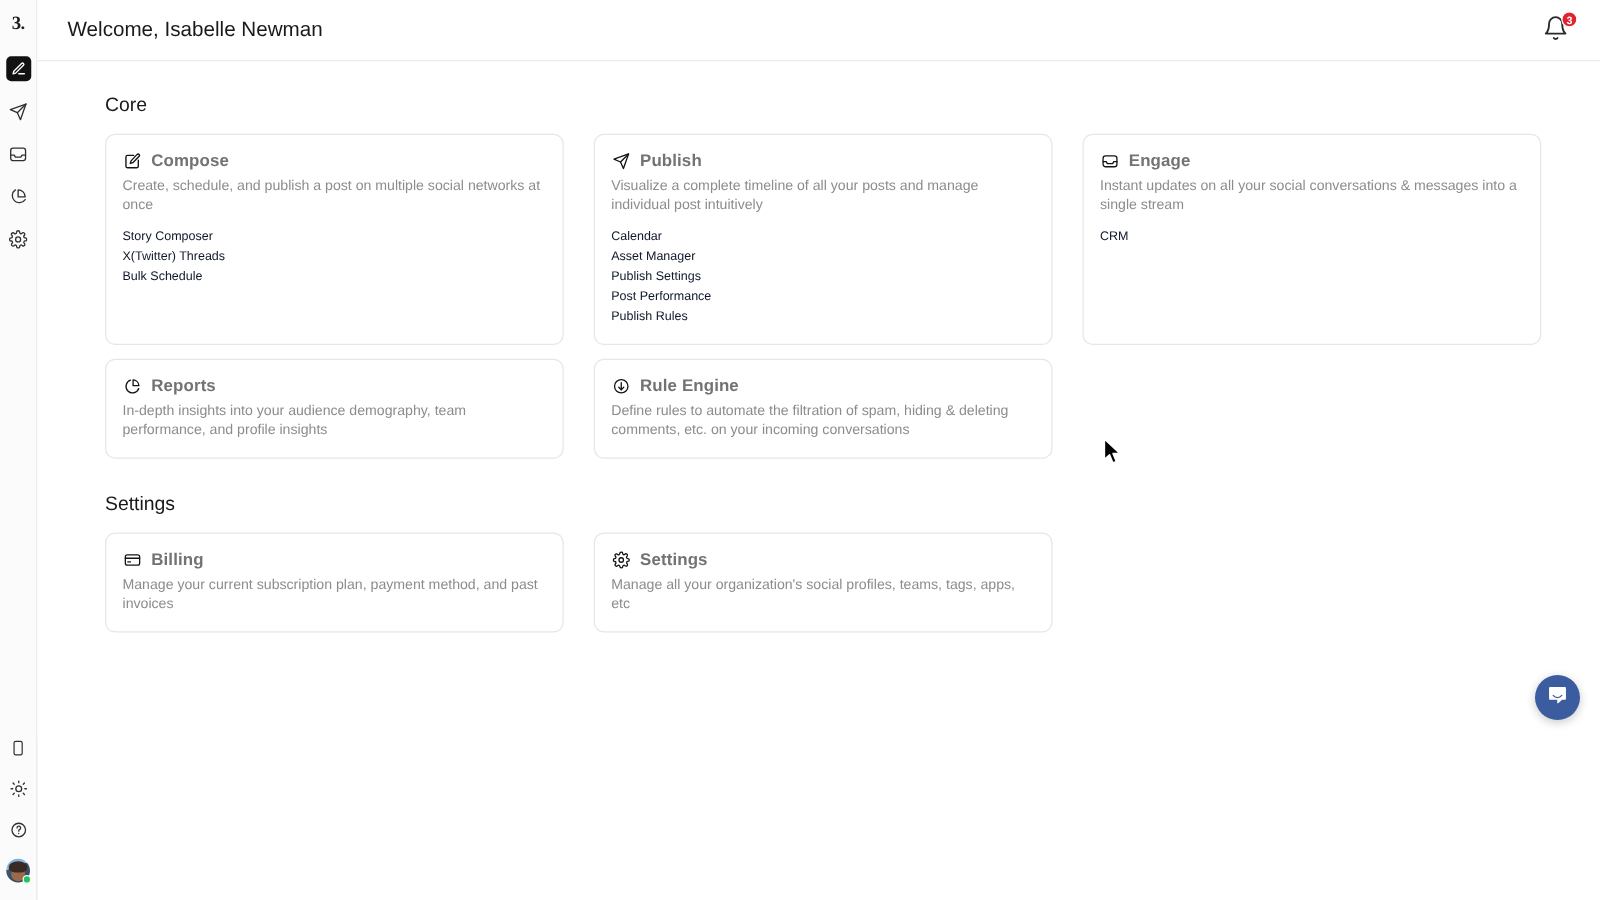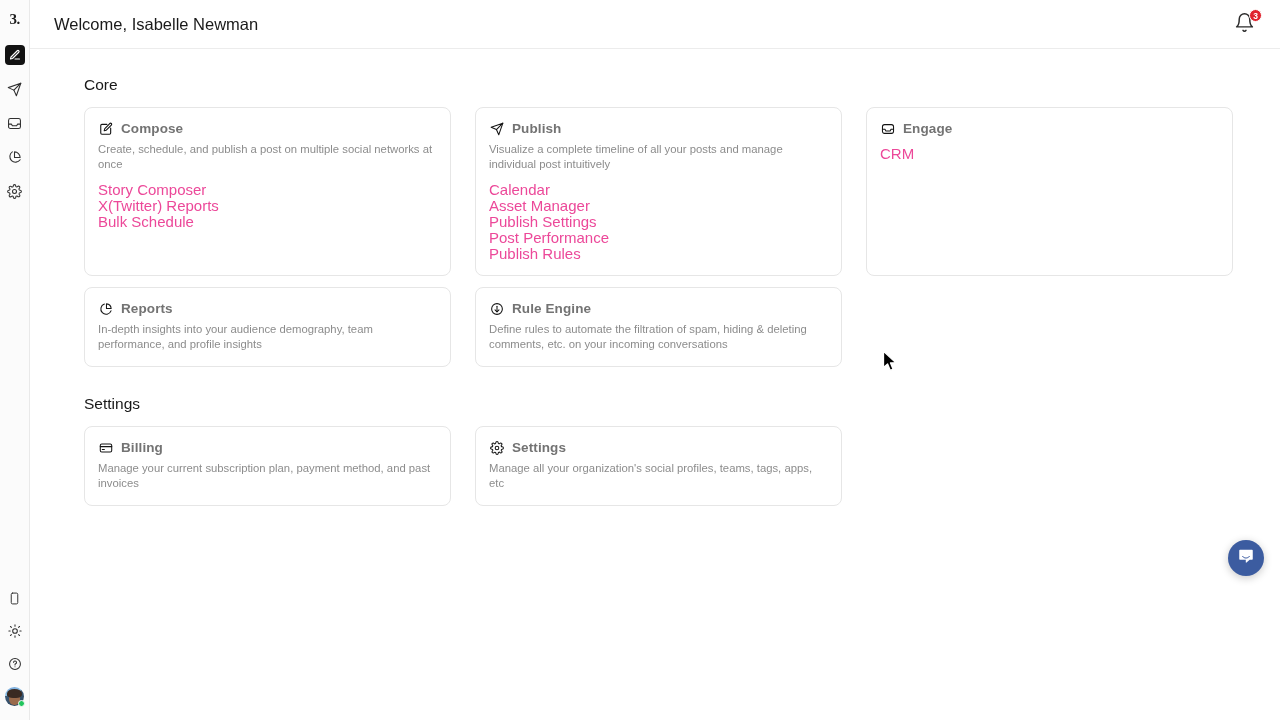--- a/index.html
+++ b/index.html
@@ -128,21 +128,21 @@
   .card-title { font-size: 13.5px; font-weight: 700; color: #737373; letter-spacing: 0.1px; }
 
   .card-desc {
     margin-top: 6px;
     font-size: 11.3px; line-height: 15px;
     color: #8c8c8c;
     max-width: 340px;
   }
   .card-links { margin-top: 10px; display: flex; flex-direction: column; gap: 1px; }
   .card-link {
-    font-size: 15px; line-height: 15px; color: #ec4899;
+    font-size: 10px; line-height: 15px; color: #0f172a;
     cursor: pointer; width: fit-content;
   }
 
   
   .chat-launcher {
     position: absolute; right: 16px; bottom: 16px;
     width: 36px; height: 36px; border-radius: 50%;
     background: #3c5ca0;
     display: flex; align-items: center; justify-content: center;
     box-shadow: 0 2px 8px rgba(0,0,0,0.22);
@@ -262,21 +262,21 @@
               <svg width="14" height="14" viewBox="0 0 24 24" fill="none" stroke="currentColor" stroke-width="1.9" stroke-linecap="round" stroke-linejoin="round">
                 <path d="M20 10.5V19a2 2 0 0 1-2 2H5a2 2 0 0 1-2-2V6a2 2 0 0 1 2-2h8.6"></path>
                 <path d="M18.4 2.6a1.9 1.9 0 0 1 2.7 2.7L12.5 14 9 15l1-3.5Z"></path>
               </svg>
             </span>
             <span class="card-title">Compose</span>
           </div>
           <div class="card-desc">Create, schedule, and publish a post on multiple social networks at once</div>
           <div class="card-links">
             <span class="card-link">Story Composer</span>
-            <span class="card-link">X(Twitter) Reports</span>
+            <span class="card-link">X(Twitter) Threads</span>
             <span class="card-link">Bulk Schedule</span>
           </div>
         </div>
 
         <div class="card tall">
           <div class="card-head">
             <span class="ic">
               <svg width="14" height="14" viewBox="0 0 24 24" fill="none" stroke="currentColor" stroke-width="1.8" stroke-linecap="round" stroke-linejoin="round">
                 <path d="M22 2 11 13"></path>
                   <path d="M22 2 15 22l-4-9-9-4Z"></path>
@@ -297,20 +297,21 @@
         <div class="card tall">
           <div class="card-head">
             <span class="ic">
               <svg width="14" height="14" viewBox="0 0 24 24" fill="none" stroke="currentColor" stroke-width="1.8" stroke-linecap="round" stroke-linejoin="round">
                 <rect x="2.5" y="4.5" width="19" height="15" rx="3.5"></rect>
                 <path d="M2.5 12.5h4.3l1.6 2.8h7.2l1.6-2.8h4.3"></path>
               </svg>
             </span>
             <span class="card-title">Engage</span>
           </div>
+          <div class="card-desc">Instant updates on all your social conversations &amp; messages into a single stream</div>
           <div class="card-links">
             <span class="card-link">CRM</span>
           </div>
         </div>
       </div>
 
       <div class="grid row2">
 
         <div class="card short">
           <div class="card-head">

